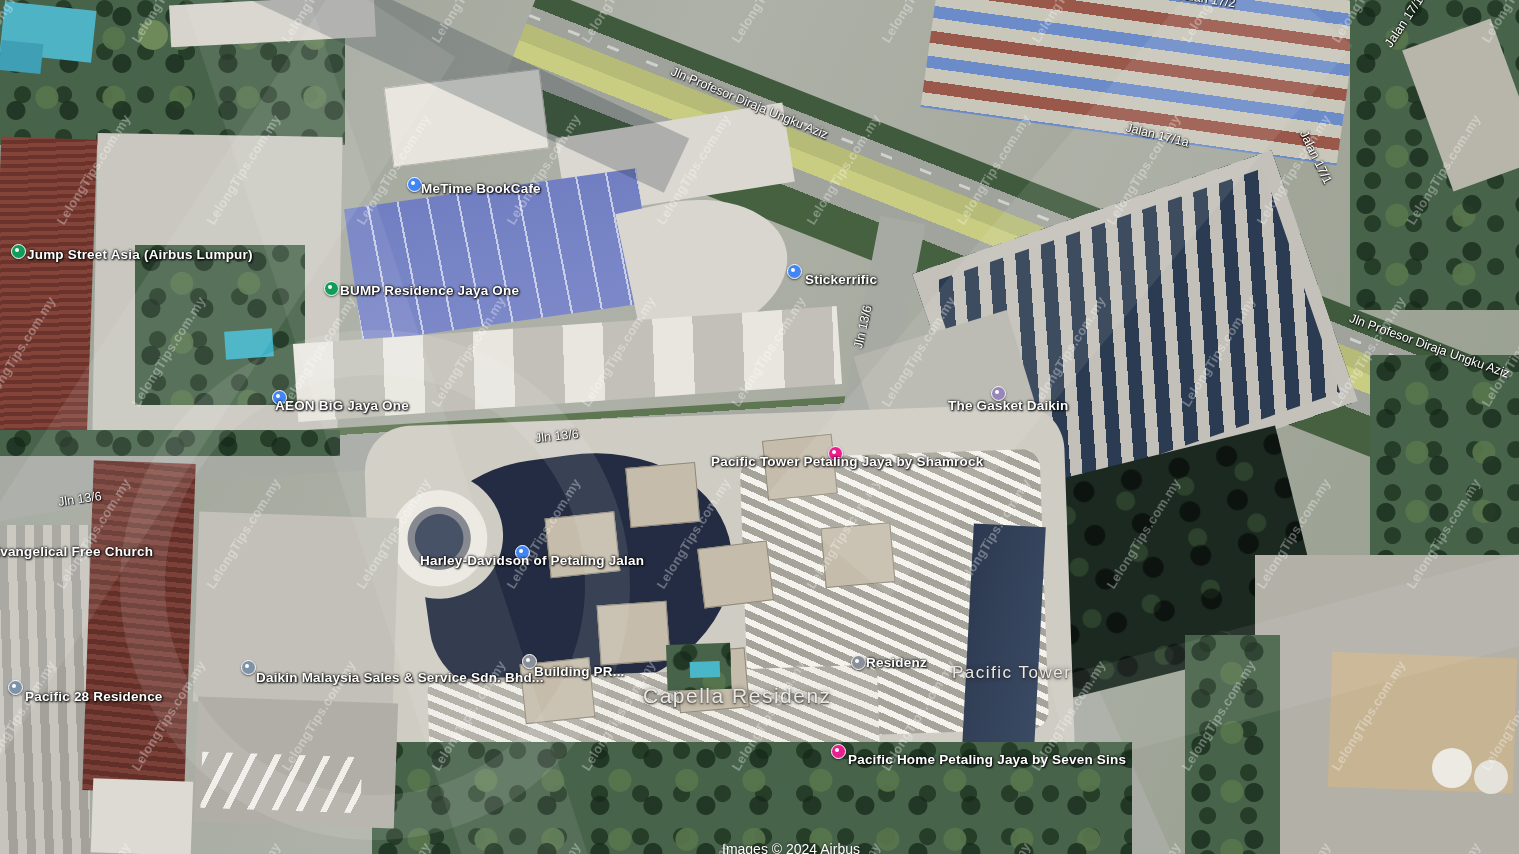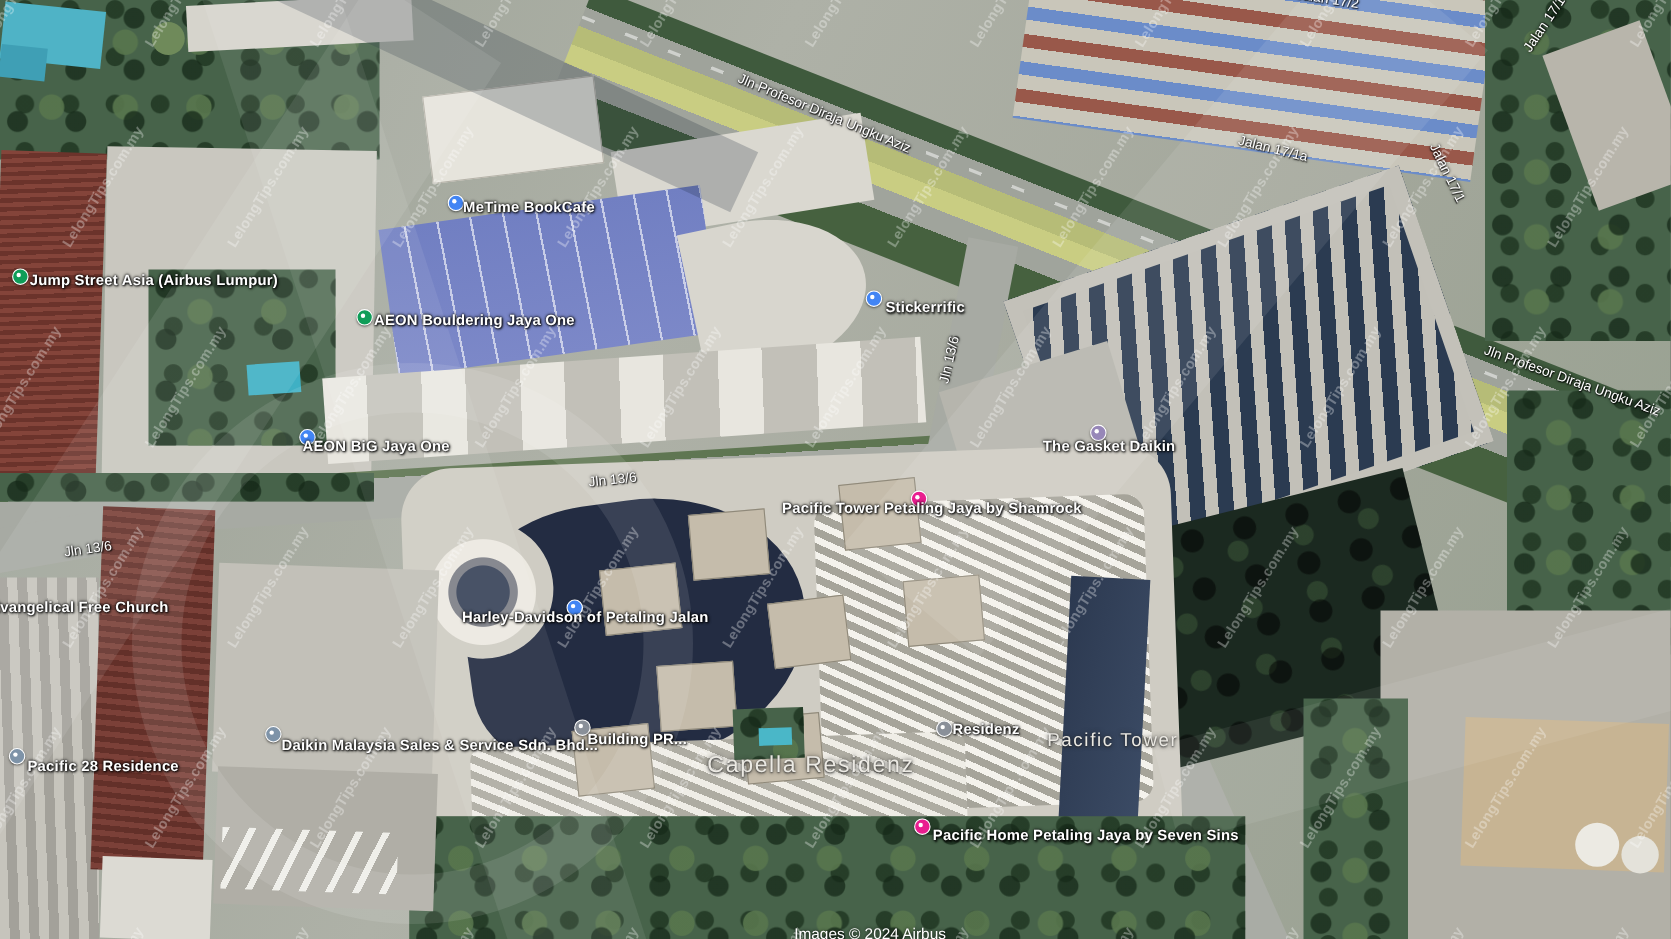--- a/index.html
+++ b/index.html
@@ -123,21 +123,21 @@
   <div class="streak" style="left:980px;top:-90px;width:160px;height:720px;transform:rotate(40deg);"></div>
   <div class="streak" style="left:1050px;top:600px;width:600px;height:90px;transform:rotate(-15deg);background:rgba(255,255,255,.07);"></div>
   <div class="streak" style="left:120px;top:330px;width:420px;height:420px;border:45px solid rgba(255,255,255,.10);background:none;border-radius:50%;"></div>
 
   <div id="label-layer">
       <div class="pin" style="left: 10.5px; top: 243.5px; background: rgb(15, 157, 88);"></div>
       <div class="poi" style="left: 27px; top: 247px;">Jump Street Asia (Airbus Lumpur)</div>
       <div class="pin" style="left: 406.5px; top: 176.5px; background: rgb(66, 133, 244);"></div>
       <div class="poi" style="left: 421px; top: 181px;">MeTime BookCafe</div>
       <div class="pin" style="left: 323.5px; top: 280.5px; background: rgb(15, 157, 88);"></div>
-      <div class="poi" style="left: 340px; top: 283px;">AEON Bouldering Jaya One</div>
+      <div class="poi" style="left: 340px; top: 283px;">BUMP Residence Jaya One</div>
       <div class="pin" style="left: 786.5px; top: 263.5px; background: rgb(66, 133, 244);"></div>
       <div class="poi" style="left: 805px; top: 272px;">Stickerrific</div>
       <div class="pin" style="left: 271.5px; top: 389.5px; background: rgb(66, 133, 244);"></div>
       <div class="poi" style="left: 275px; top: 398px;">AEON BiG Jaya One</div>
       <div class="pin" style="left: 990.5px; top: 385.5px; background: rgb(151, 135, 184);"></div>
       <div class="poi" style="left: 948px; top: 398px;">The Gasket Daikin</div>
       <div class="pin" style="left: 827.5px; top: 445.5px; background: rgb(233, 30, 143);"></div>
       <div class="poi" style="left: 711px; top: 454px;">Pacific Tower Petaling Jaya by Shamrock</div>
       <div class="pin" style="left: 514.5px; top: 544.5px; background: rgb(66, 133, 244);"></div>
       <div class="poi" style="left: 420px; top: 553px;">Harley-Davidson of Petaling Jalan</div>

